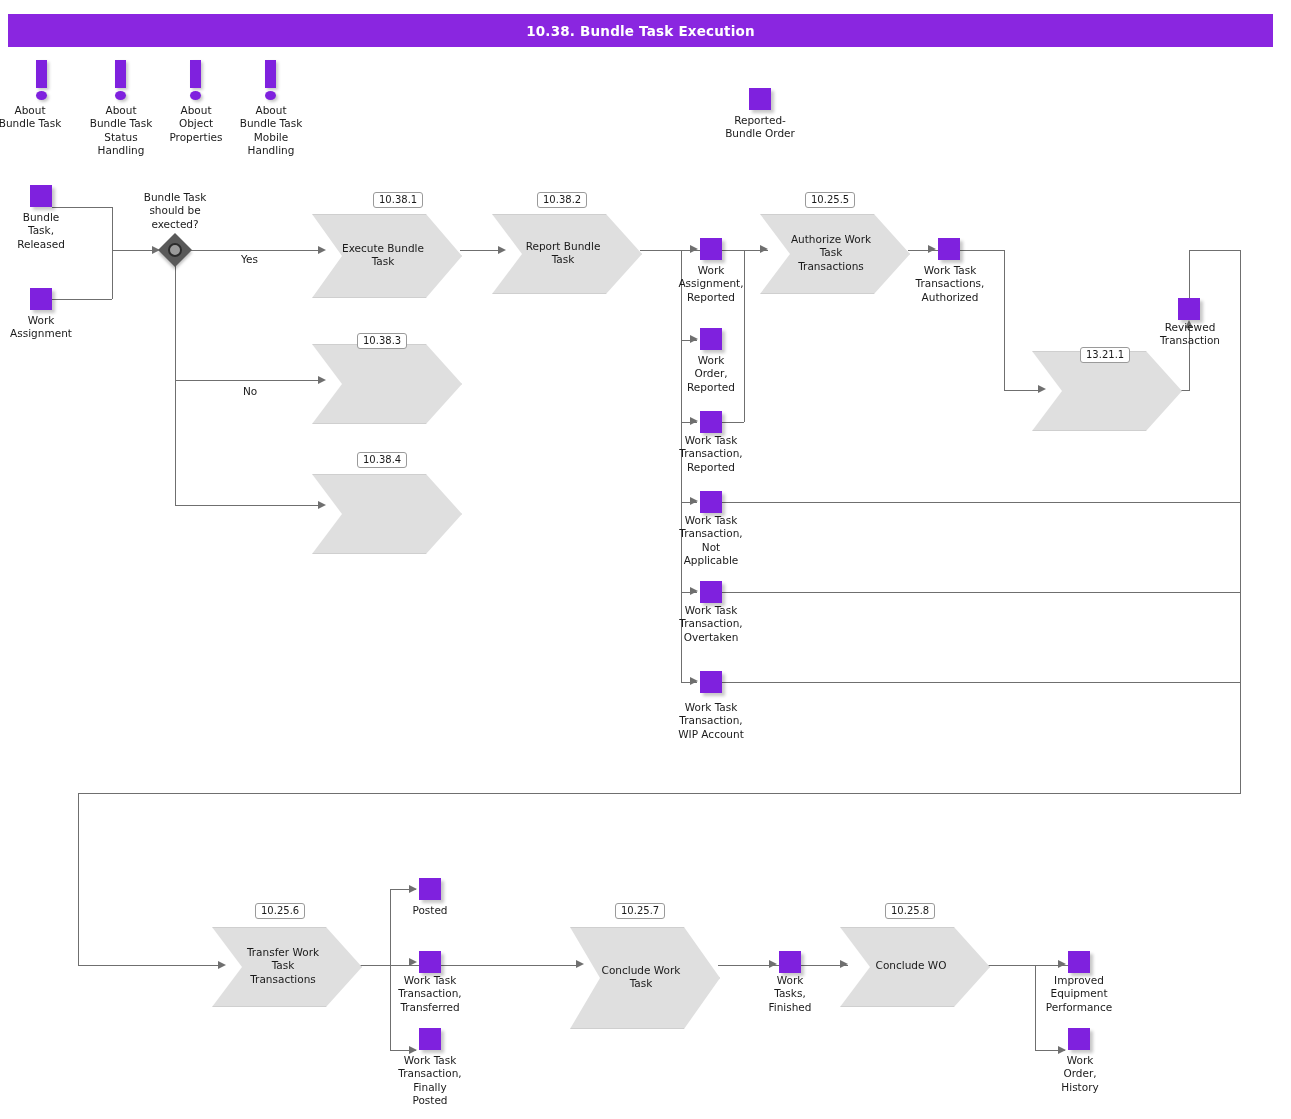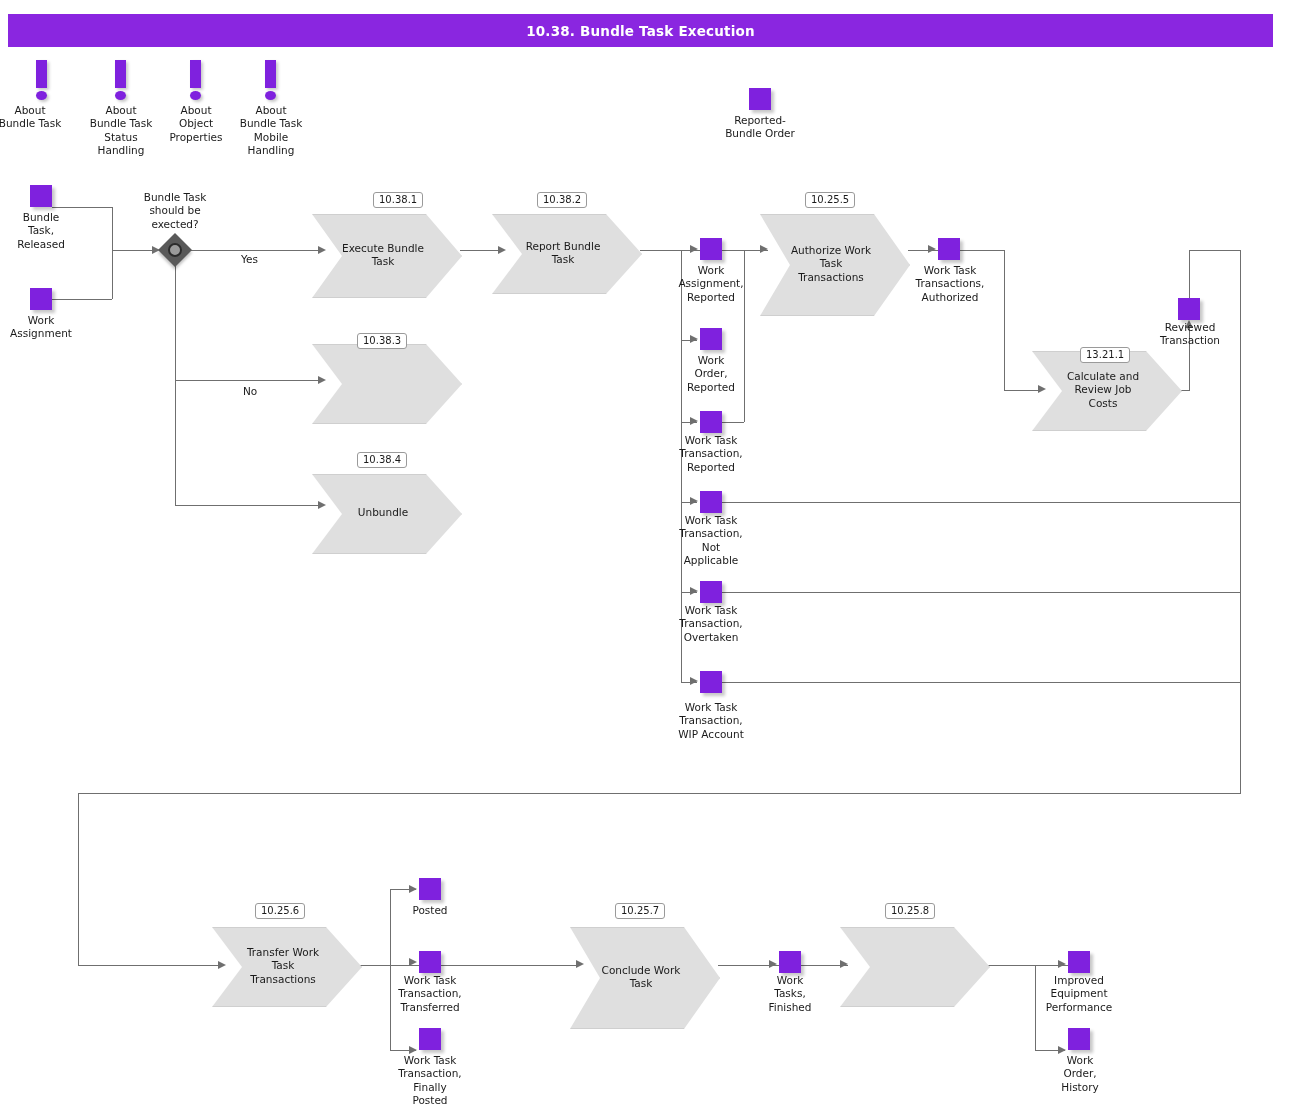--- a/index.html
+++ b/index.html
@@ -219,52 +219,49 @@
         <div class="txt">Report Bundle
 Task</div>
       </div>
       <div class="actnum" style="left: 537px; top: 192px;">10.38.2</div>
       <div class="act" style="left: 312px; top: 344px; width: 148px; height: 78px;">
         <div class="shape"></div>
       </div>
       <div class="actnum" style="left: 357px; top: 322px; margin-top: 11px;">10.38.3</div>
       <div class="act" style="left: 312px; top: 474px; width: 148px; height: 78px;">
         <div class="shape"></div>
-        <div class="txt">Unbundle</div>
       </div>
       <div class="actnum" style="left: 357px; top: 452px;">10.38.4</div>
-      <div class="act" style="left: 760px; top: 214px; width: 148px; height: 100px;">
+      <div class="act" style="left: 760px; top: 214px; width: 148px; height: 78px;">
         <div class="shape"></div>
         <div class="txt">Authorize Work
 Task
 Transactions</div>
       </div>
       <div class="actnum" style="left: 805px; top: 192px;">10.25.5</div>
       <div class="act" style="left: 1032px; top: 351px; width: 148px; height: 78px;">
         <div class="shape"></div>
-        <div class="txt">Calculate and
-Review Job
-Costs</div>
       </div>
       <div class="actnum" style="left: 1080px; top: 331px; margin-top: 16px;">13.21.1</div>
       <div class="act" style="left: 212px; top: 927px; width: 148px; height: 78px;">
         <div class="shape"></div>
         <div class="txt">Transfer Work
 Task
 Transactions</div>
       </div>
       <div class="actnum" style="left: 255px; top: 903px;">10.25.6</div>
       <div class="act" style="left: 570px; top: 927px; width: 148px; height: 100px;">
         <div class="shape"></div>
         <div class="txt">Conclude Work
 Task</div>
       </div>
       <div class="actnum" style="left: 615px; top: 903px;">10.25.7</div>
       <div class="act" style="left: 840px; top: 927px; width: 148px; height: 78px;">
         <div class="shape"></div>
+        <div class="txt">Conclude WO</div>
       </div>
       <div class="actnum" style="left: 885px; top: 903px;">10.25.8</div>
     </div>
 
   <div id="states">
       <div class="sq" style="left: 749px; top: 88px;"></div>
       <div class="sqlabel" style="left: 705px; top: 114px; width: 110px;">Reported-
 Bundle Order</div>
       <div class="sq" style="left: 30px; top: 185px;"></div>
       <div class="sqlabel" style="left: -5px; top: 211px; width: 92px;">Bundle

